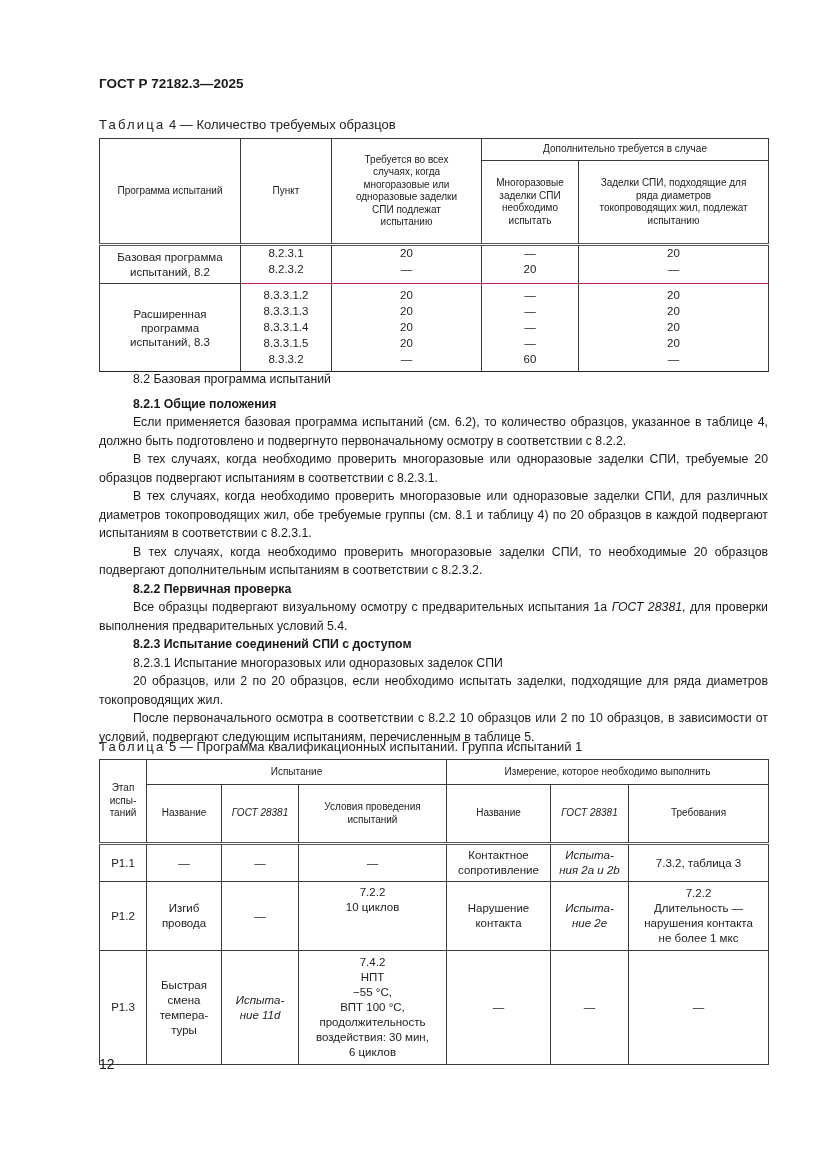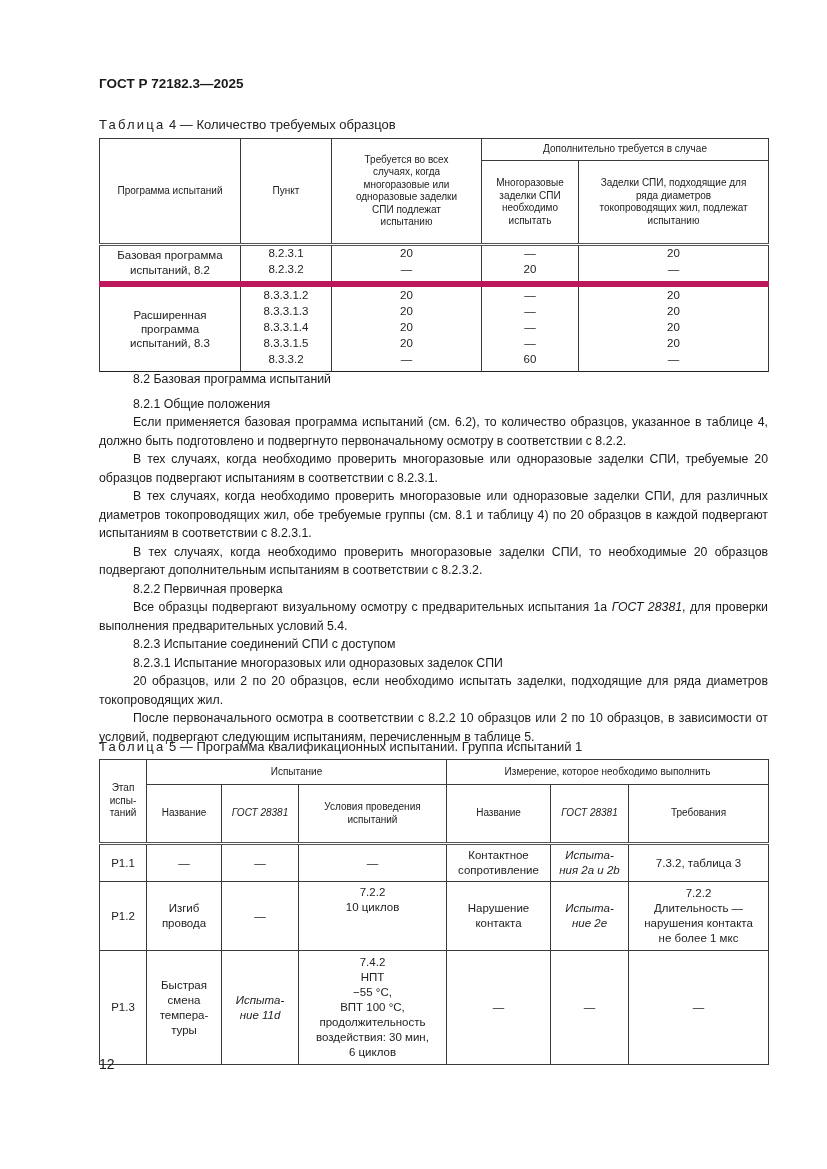--- a/index.html
+++ b/index.html
@@ -9,29 +9,29 @@
   .doc-id { left:99px; top:76px; font-weight:bold; font-size:13.5px; }
   .cap { font-size:13px; color:#222; }
   .cap .sp { letter-spacing:2.2px; }
   table { border-collapse:collapse; position:absolute; table-layout:fixed; }
   td, th { border:1px solid #3a3a3a; font-weight:normal; text-align:center; vertical-align:middle;
            font-size:11px; line-height:13px; padding:0 3px; color:#222; }
   .t4 { left:99px; top:138px; width:669px; border:1.5px solid #222; }
   .t4 th { font-size:10px; line-height:12.5px; }
   .t4 .body td { font-size:11.5px; line-height:15.5px; border-top:none; border-bottom:none; }
   .t4 .sep td { border-top:3px double #555; }
-  .t4 .grp2 td { border-top:6px solid #be185d; }
+  .t4 .grp2 td { border-top:1px solid #be185d; }
   .t5 { left:99px; top:759px; width:669px; border:1.5px solid #222; }
   .t5 th { font-size:10px; line-height:12.5px; }
   .t5 td { font-size:11.5px; line-height:15px; }
   .t5 .first td { border-top:3px double #555; }
   .it { font-style:italic; }
   .txt { left:99px; width:669px; font-size:12.3px; line-height:18.5px; color:#1a1a1a; text-align:justify; }
   .txt p { margin:0; text-indent:34px; }
-  .txt p.h { font-weight:normal; text-indent:34px; }
+  .txt p.h { font-weight:bold; text-indent:34px; }
   .txt p.h1 { font-weight:normal; text-indent:34px; margin-bottom:6px; }
   .pageno { left:99px; top:1056px; font-size:14px; }
   .cell-lines div { white-space:nowrap; }
 </style>
 </head>
 <body>
 
 <div class="abs doc-id">ГОСТ Р 72182.3—2025</div>
 
 <div class="abs cap" style="left:99px; top:117px;">

